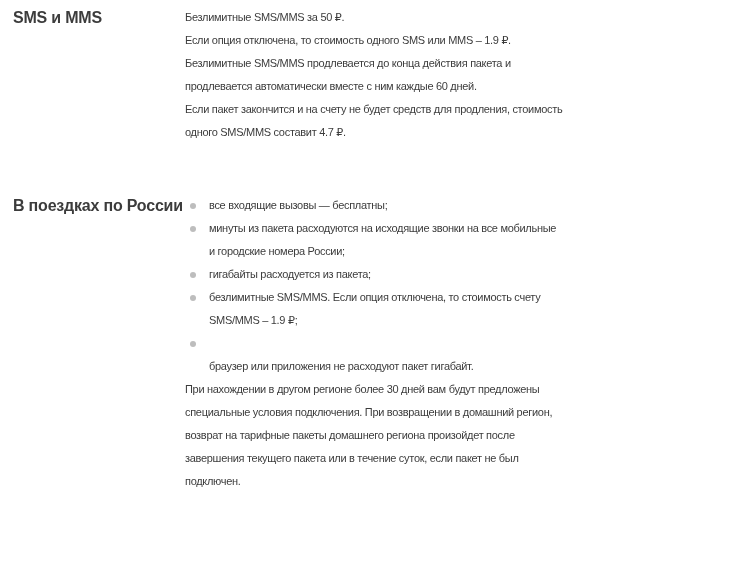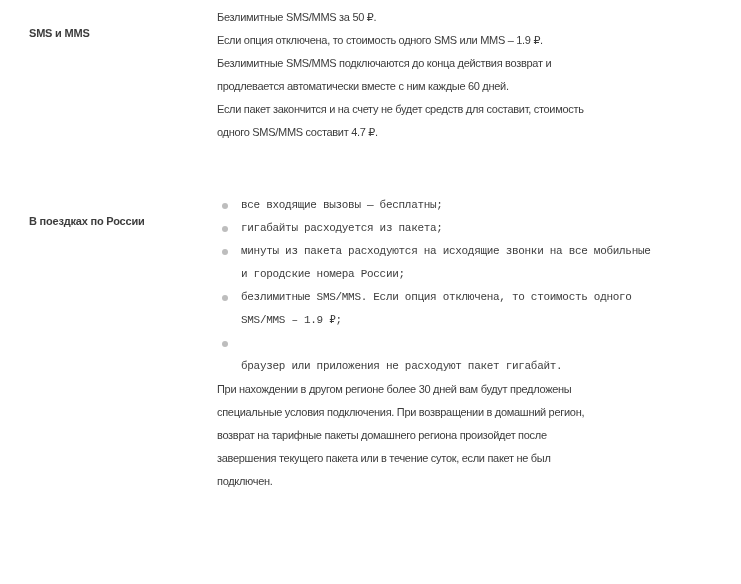--- a/index.html
+++ b/index.html
@@ -22,22 +22,22 @@
   .row {
     display: flex;
     align-items: flex-start;
   }
   .row + .row {
     margin-top: 50px;
   }
   .label {
     flex: 0 0 172px;
     width: 172px;
-    margin: 16px;
-    font-size: 11px;
+    margin: 0;
+    font-size: 16px;
     line-height: 23px;
     font-weight: bold;
     letter-spacing: -0.2px;
   }
   .content {
     width: 546px;
     font-size: 11px;
     line-height: 23px;
     letter-spacing: -0.3px;
   }
@@ -54,53 +54,53 @@
     align-items: flex-start;
   }
   .dot {
     flex: 0 0 6px;
     width: 6px;
     height: 6px;
     border-radius: 50%;
     background: #bdbdbd;
     margin: 9px 13px 0 5px;
   }
-  .li-text { display: block; font-family: Liberation Mono, monospace; }
+  .li-text { display: block; }
 </style>
 </head>
 <body style="color: rgb(60, 60, 60); background: rgb(255, 255, 255);">
 
 <main>
   <div>
       <section class="row">
         <h3 class="label">SMS и MMS</h3>
         <div class="content">
           <p class="para"><span class="text-line">Безлимитные SMS/MMS за 50 ₽.</span><br><span class="text-line">Если опция отключена, то стоимость одного SMS или MMS – 1.9 ₽.</span></p>
-          <p class="para"><span class="text-line">Безлимитные SMS/MMS подключаются до конца действия возврат и</span><br><span class="text-line">продлевается автоматически вместе с ним каждые 60 дней.</span><br><span class="text-line">Если пакет закончится и на счету не будет средств для составит, стоимость</span><br><span class="text-line">одного SMS/MMS составит 4.7 ₽.</span></p>
+          <p class="para"><span class="text-line">Безлимитные SMS/MMS продлевается до конца действия пакета и</span><br><span class="text-line">продлевается автоматически вместе с ним каждые 60 дней.</span><br><span class="text-line">Если пакет закончится и на счету не будет средств для продления, стоимость</span><br><span class="text-line">одного SMS/MMS составит 4.7 ₽.</span></p>
         </div>
       </section>
       <section class="row">
         <h3 class="label">В поездках по России</h3>
         <div class="content">
           <ul class="bullets">
             <li class="bullet-item">
               <span class="dot" style="background: rgb(189, 189, 189);"></span>
               <span class="li-text"><span class="text-line">все входящие вызовы — бесплатны;</span></span>
             </li>
             <li class="bullet-item">
               <span class="dot" style="background: rgb(189, 189, 189);"></span>
+              <span class="li-text"><span class="text-line">минуты из пакета расходуются на исходящие звонки на все мобильные</span><br><span class="text-line">и городские номера России;</span></span>
+            </li>
+            <li class="bullet-item">
+              <span class="dot" style="background: rgb(189, 189, 189);"></span>
               <span class="li-text"><span class="text-line">гигабайты расходуется из пакета;</span></span>
             </li>
             <li class="bullet-item">
               <span class="dot" style="background: rgb(189, 189, 189);"></span>
-              <span class="li-text"><span class="text-line">минуты из пакета расходуются на исходящие звонки на все мобильные</span><br><span class="text-line">и городские номера России;</span></span>
-            </li>
-            <li class="bullet-item">
-              <span class="dot" style="background: rgb(189, 189, 189);"></span>
-              <span class="li-text"><span class="text-line">безлимитные SMS/MMS. Если опция отключена, то стоимость одного</span><br><span class="text-line">SMS/MMS – 1.9 ₽;</span></span>
+              <span class="li-text"><span class="text-line">безлимитные SMS/MMS. Если опция отключена, то стоимость счету</span><br><span class="text-line">SMS/MMS – 1.9 ₽;</span></span>
             </li>
             <li class="bullet-item">
               <span class="dot" style="background: rgb(189, 189, 189);"></span>
               <span class="li-text"><br><span class="text-line">браузер или приложения не расходуют пакет гигабайт.</span></span>
             </li>
           </ul>
           <p class="para"><span class="text-line">При нахождении в другом регионе более 30 дней вам будут предложены</span><br><span class="text-line">специальные условия подключения. При возвращении в домашний регион,</span><br><span class="text-line">возврат на тарифные пакеты домашнего региона произойдет после</span><br><span class="text-line">завершения текущего пакета или в течение суток, если пакет не был</span><br><span class="text-line">подключен.</span></p>
         </div>
       </section>
     </div>

